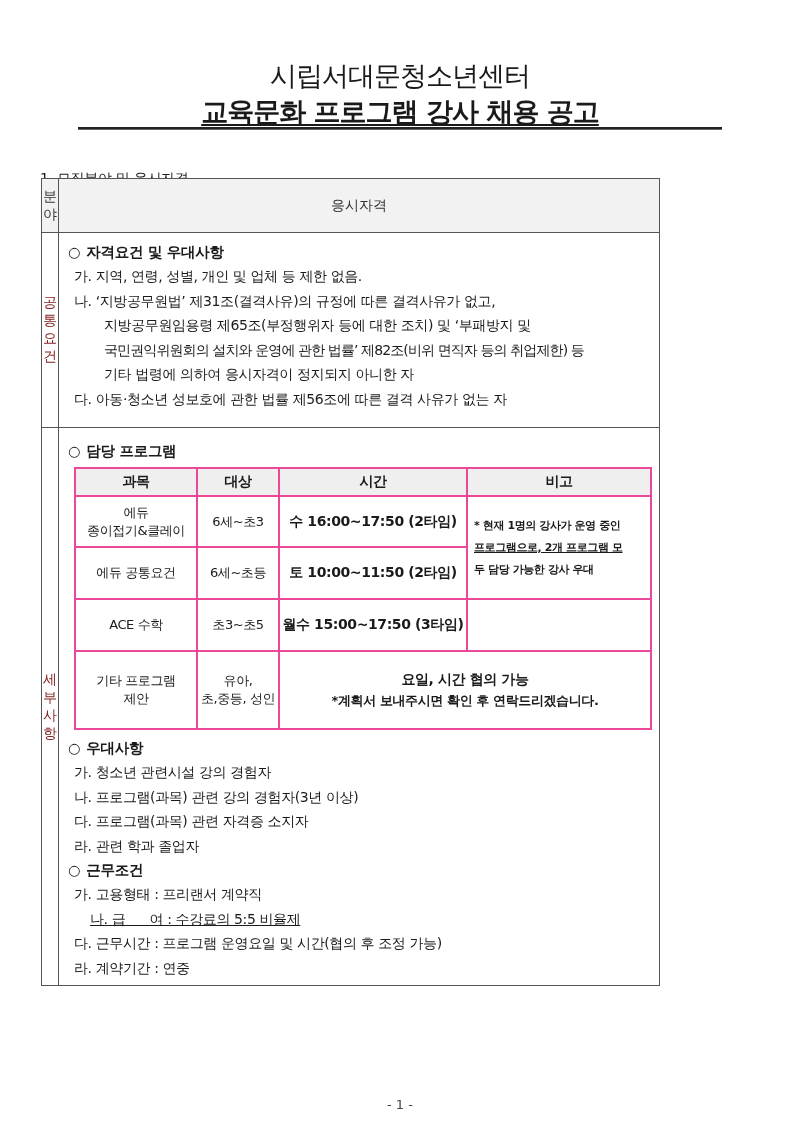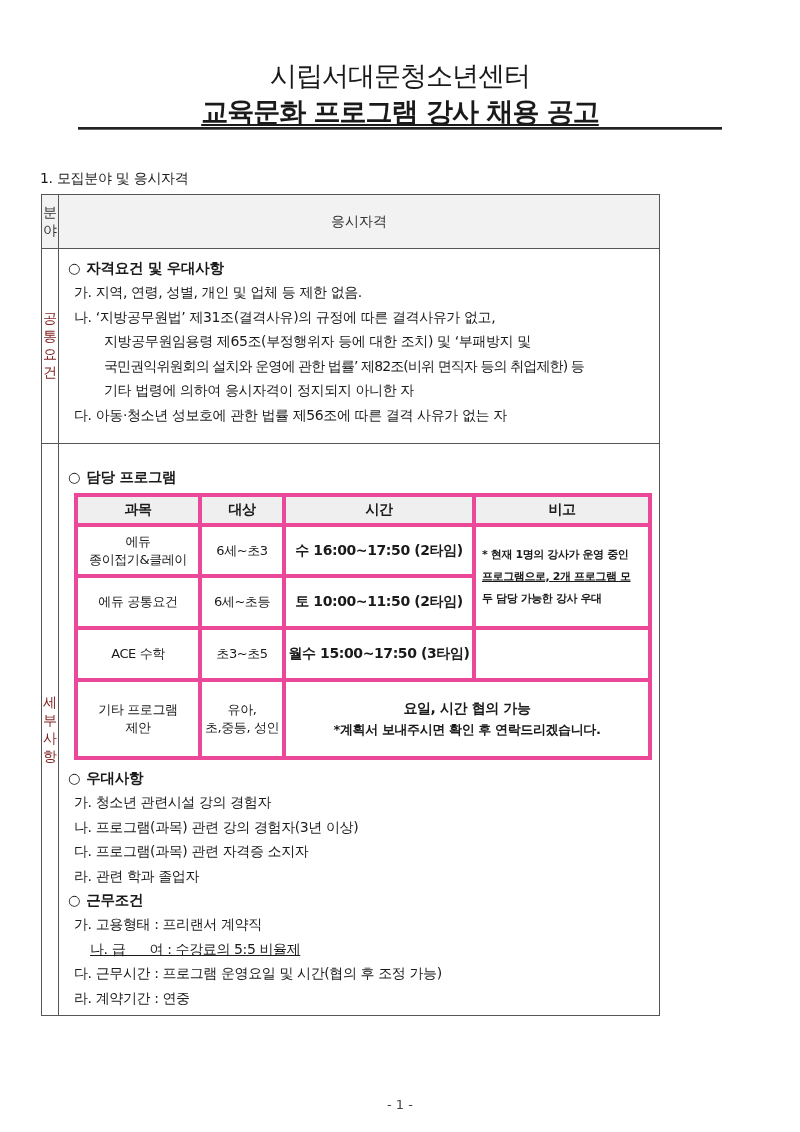--- a/index.html
+++ b/index.html
@@ -8,34 +8,34 @@
     font-family: "DejaVu Sans", "Liberation Sans", sans-serif;
     color: #1a1a1a;
   }
   .title-block { position: absolute; left: 0; top: 58px; width: 800px; text-align: center; }
   .title-line1 { font-size: 27px; font-weight: normal; letter-spacing: -1px; line-height: 36px; }
   .title-line2 { font-size: 27px; font-weight: bold; letter-spacing: -1px; line-height: 36px; text-decoration: underline; text-underline-offset: 3px; }
   .title-rule { position: absolute; left: 78px; top: 127px; width: 644px; height: 0; border-top: 2px solid #222; border-bottom: 1px solid #666; }
 
   .section-heading { position: absolute; left: 40px; top: 170px; font-size: 14px; letter-spacing: -0.3px; }
 
-  table.main { position: absolute; left: 41px; top: 194px; width: 584px; border-collapse: collapse; font-size: 14px; }
+  table.main { position: absolute; left: 41px; top: 178px; width: 584px; border-collapse: collapse; font-size: 14px; }
   table.main td { border: 1px solid #555; vertical-align: top; }
   table.main tr.hdr td { background: #f2f2f2; text-align: center; vertical-align: middle; height: 51px; color: #333; }
   td.field { width: 111px; text-align: left; vertical-align: middle !important; color: #7f1d1d; }
 
   .content { padding: 6px 6px 4px 8px; }
   .bullet-head { font-weight: bold; font-size: 14.5px; line-height: 24px; letter-spacing: -0.3px; }
   .bullet-head .circ { font-weight: normal; margin-right: 6px; }
   .item { line-height: 24.5px; padding-left: 6px; letter-spacing: -0.4px; font-size: 14px; }
   .item.cont { padding-left: 36px; }
   .item.ul { text-decoration: underline; margin-left: 16px; }
 
   table.prog { width: 578px; margin: 4px 0 6px 6px; border-collapse: collapse; font-size: 13px; }
-  table.prog td { border: 4px solid #ec4899; text-align: center; vertical-align: middle; letter-spacing: -0.4px; }
+  table.prog td { border: 2px solid #ec4899; text-align: center; vertical-align: middle; letter-spacing: -0.4px; }
   table.prog tr.phdr td { background: #efefef; font-weight: bold; font-size: 14px; height: 24px; }
   table.prog td.time { font-weight: bold; font-size: 14px; }
   table.prog td.note { font-size: 11px; font-weight: bold; text-align: left; padding: 4px 6px; line-height: 22px; }
   .note-ul { text-decoration: underline; }
   .other-bold { font-weight: bold; font-size: 14px; line-height: 22px; }
   .other-sub { font-size: 13px; line-height: 22px; font-weight: bold; }
 
   .page-num { position: absolute; left: 0; top: 1097px; width: 800px; text-align: center; font-size: 13px; color: #444; }
 </style>
 </head>
@@ -69,21 +69,21 @@
         <div class="item cont" style="letter-spacing:-0.9px">국민권익위원회의 설치와 운영에 관한 법률’ 제82조(비위 면직자 등의 취업제한) 등</div>
         <div class="item cont">기타 법령에 의하여 응시자격이 정지되지 아니한 자</div>
         <div class="item">다. 아동·청소년 성보호에 관한 법률 제56조에 따른 결격 사유가 없는 자</div>
       </div>
     </td>
   </tr>
 
   <tr>
     <td class="field">세부사항</td>
     <td>
-      <div class="content" style="padding-top:20px">
+      <div class="content" style="padding-top:10px">
         <div class="bullet-head">
           <span class="circ">○</span><span>담당 프로그램</span>
         </div>
 
         <table class="prog">
           <tbody>
                 <tr class="phdr">
             <td style="width:118px">과목</td>
             <td style="width:78px">대상</td>
             <td style="width:184px">시간</td>

